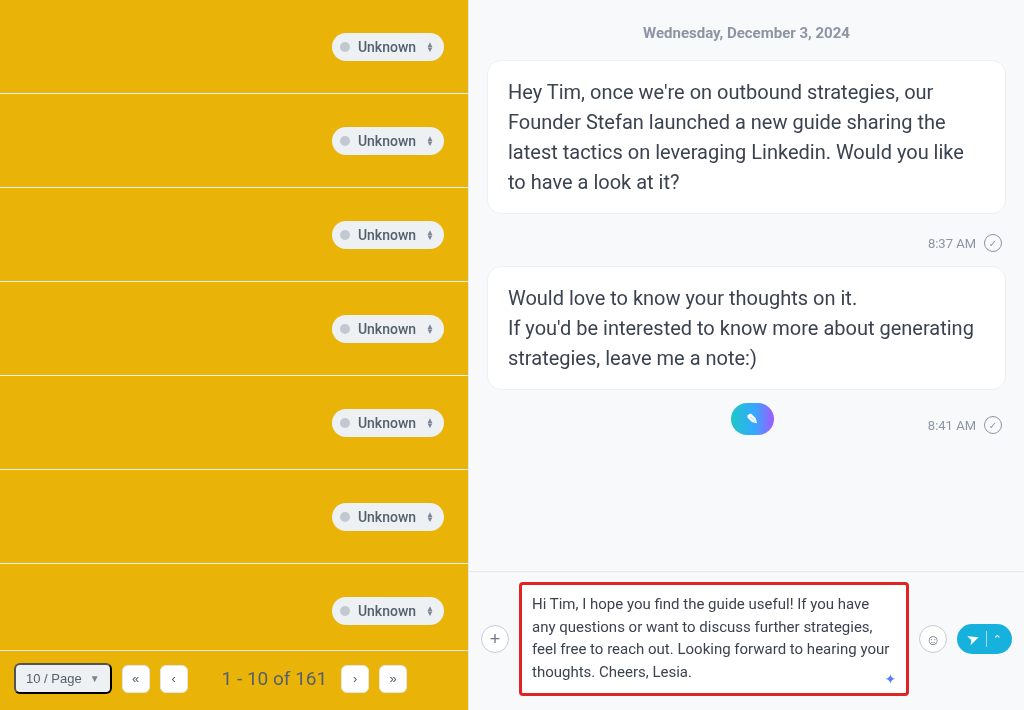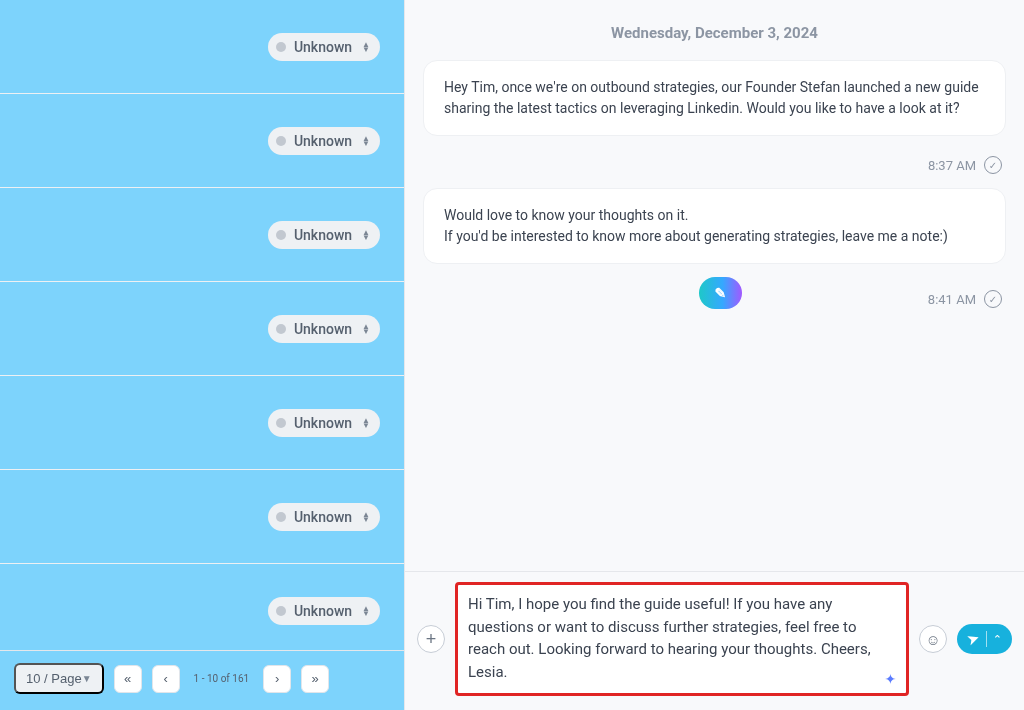--- a/index.html
+++ b/index.html
@@ -1,33 +1,33 @@
 <!DOCTYPE html>
 <html><head>
 <meta charset="utf-8">
 <style>
   * { box-sizing: border-box; margin: 0; padding: 0; }
   html, body { width: 1024px; height: 710px; font-family: -apple-system, BlinkMacSystemFont, "Segoe UI", Roboto, Arial, sans-serif; background:#f8f9fb; overflow:hidden; }
   .app { display:flex; height:100%; }
-  .sidebar { width:405px; border-right:1px solid #e5e7eb; display:flex; flex-direction:column; background:#7dd3fc; }
+  .sidebar { width:469px; border-right:1px solid #e5e7eb; display:flex; flex-direction:column; background:#eab308; }
   .list { flex:1; overflow:hidden; }
   .row { height:94px; border-bottom:1px solid #eef0f3; display:flex; align-items:center; justify-content:flex-end; padding-right:24px; }
   .chip { display:inline-flex; align-items:center; gap:8px; background:#eef1f4; color:#55606e; border-radius:18px; padding:6px 10px 6px 8px; font-size:14px; font-weight:500; cursor:pointer; }
   .chip .dot { width:10px; height:10px; border-radius:50%; background:#c2c8d0; }
   .chip .caret { display:inline-flex; flex-direction:column; line-height:5px; font-size:8px; color:#7b8694; margin-left:2px; }
   .pager { border-top:1px solid #e5e7eb; padding:12px 14px 16px; display:flex; align-items:center; gap:10px; }
-  .per-page { display:inline-flex; align-items:center; background:#eef1f4; border-radius:6px; padding:6px 10px; font-size:13px; color:#55606e; cursor:pointer; }
+  .per-page { display:inline-flex; align-items:center; gap:8px; background:#eef1f4; border-radius:6px; padding:6px 10px; font-size:13px; color:#55606e; cursor:pointer; }
   .per-page .tri { font-size:10px; color:#7b8694; }
   .pg-btn { width:28px; height:28px; border:1px solid #e1e5ea; background:#fff; border-radius:6px; display:inline-flex; align-items:center; justify-content:center; color:#55606e; font-size:13px; cursor:pointer; }
-  .pg-range { font-size:10px; color:#55606e; padding:0 4px; }
+  .pg-range { font-size:19px; color:#55606e; padding:0 4px;margin-left:20px; }
 
   .thread { flex:1; display:flex; flex-direction:column; background:#f8f9fb; }
   .scroll { flex:1; overflow:auto; padding:10px 18px 4px 18px; }
   .date-sep { text-align:center; color:#8c95a3; font-weight:700; font-size:15px; margin:14px 0 18px; }
-  .bubble { background:#fff; border:1px solid #eef0f3; border-radius:14px; padding:16px 20px; font-size:14px; color:#3b4350; line-height:1.5; margin:0 0 6px 0; width:100%; }
+  .bubble { background:#fff; border:1px solid #eef0f3; border-radius:14px; padding:16px 20px; font-size:20px; color:#3b4350; line-height:1.5; margin:0 0 6px 0; width:100%; }
   .meta { display:flex; align-items:center; justify-content:flex-end; gap:8px; color:#8c95a3; font-size:13px; margin:20px 4px 14px 0; }
   .meta .receipt { width:18px; height:18px; border-radius:50%; border:1.5px solid #8c95a3; display:inline-flex; align-items:center; justify-content:center; font-size:10px; }
   .regen-row { display:flex; justify-content:center; margin:-4px 0 2px; }
   .regen { display:inline-flex; align-items:center; gap:8px; border:none; border-radius:20px; padding:8px 16px; font-size:14.5px; font-weight:600; color:#fff; cursor:pointer; background:linear-gradient(90deg,#1ec8c8 0%, #35a8ff 55%, #a259ff 100%); }
   .regen .wand { font-size:14px; }
 
   .compose { display:flex; align-items:center; gap:10px; padding:10px 12px 14px 12px; border-top:1px solid #e5e7eb; background:#f8f9fb; }
   .add-btn { width:28px; height:28px; border-radius:50%; border:1.5px solid #c7cdd6; background:#fff; color:#6b7583; display:inline-flex; align-items:center; justify-content:center; cursor:pointer; font-size:18px; font-weight:500; }
   .draft-wrap { flex:1; border:3px solid #e02424; border-radius:4px; padding:8px 10px; position:relative; background:#fff; }
   .draft { width:100%; min-height:88px; resize:none; border:none; outline:none; font-family:inherit; font-size:15px; color:#3b4350; line-height:1.5; }

